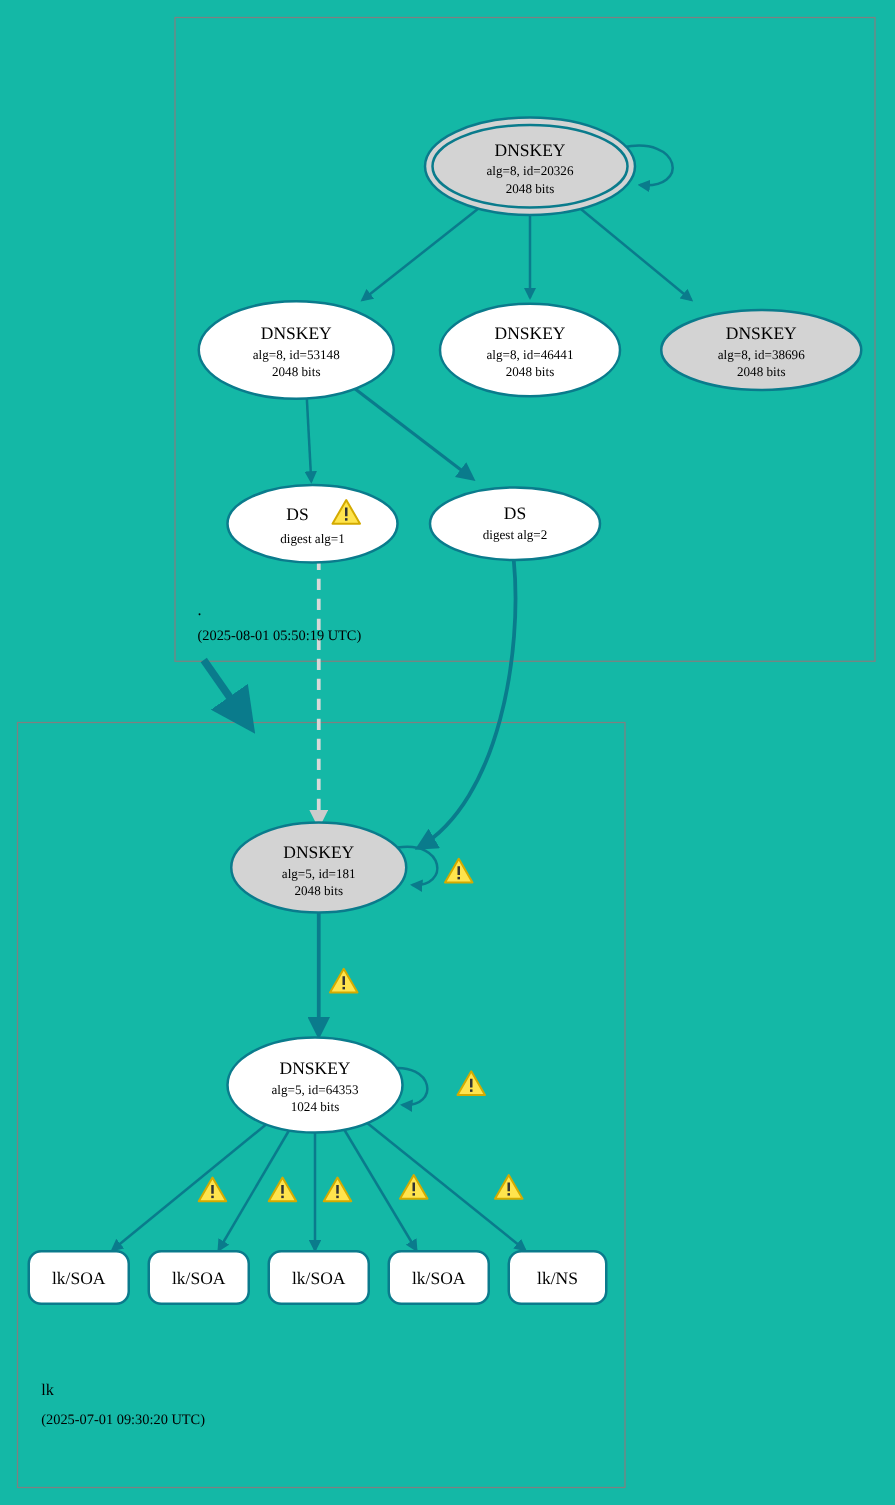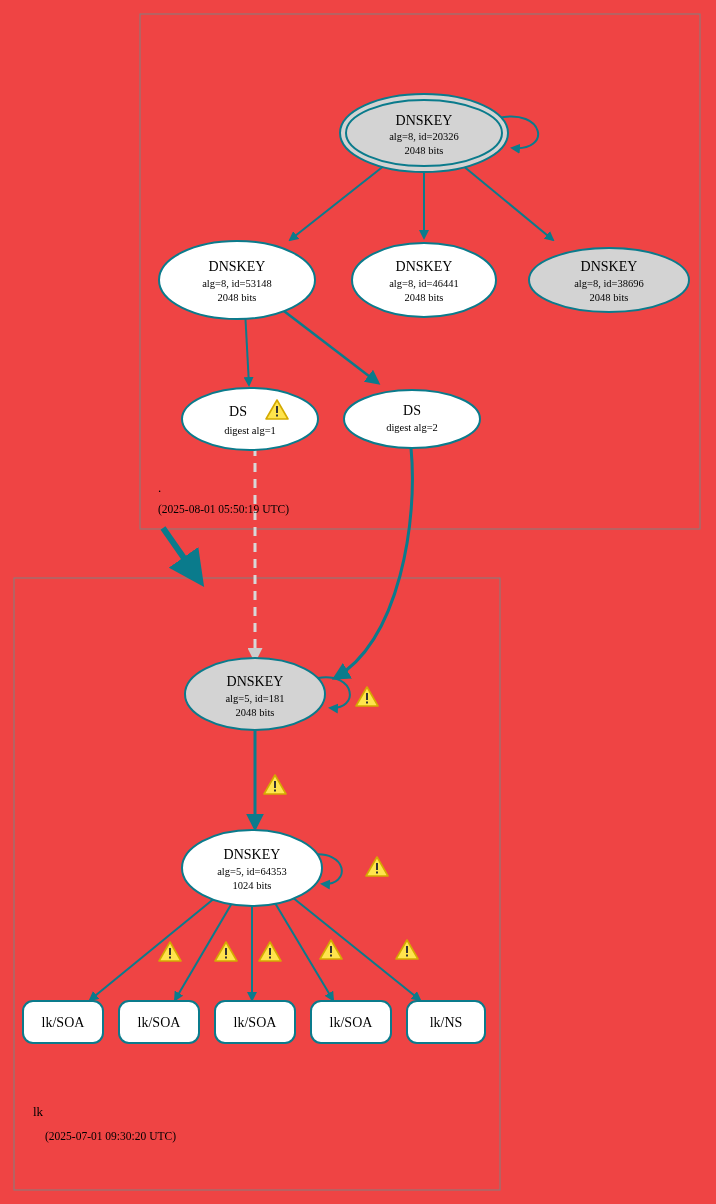--- a/index.html
+++ b/index.html
@@ -5,21 +5,21 @@
   html, body {
     margin: 0;
     padding: 0;
     background: #ffffff;
   }
   #canvas {
     position: relative;
     width: 716px;
     height: 1204px;
     font-family: "Liberation Serif", serif;
-    background: #ef4444;
+    background: #14b8a6;
     overflow: hidden;
   }
   svg#graph {
     position: absolute;
     left: 0;
     top: 0;
     width: 716px;
     height: 1204px;
   }
   .zone-label {
@@ -217,15 +217,15 @@
     <g>
       <rect x="407" y="1001" width="78" height="42" rx="10" ry="10" fill="#ffffff" stroke="#0a7b8c" stroke-width="2"></rect>
       <text class="node-text t-rr" x="446" y="1027">lk/NS</text>
     </g>
   </svg>
 
   <div class="zone-label" style="left:158px; top:480px;">.</div>
   <div class="zone-date" style="left:158px; top:503px;">(2025-08-01 05:50:19 UTC)</div>
 
   <div class="zone-label" style="left:33px; top:1104px;">lk</div>
-  <div class="zone-date" style="left:33px; top:1130px;margin-left:12px;">(2025-07-01 09:30:20 UTC)</div>
+  <div class="zone-date" style="left:33px; top:1130px;">(2025-07-01 09:30:20 UTC)</div>
 
 </div>
 
 </body></html>

